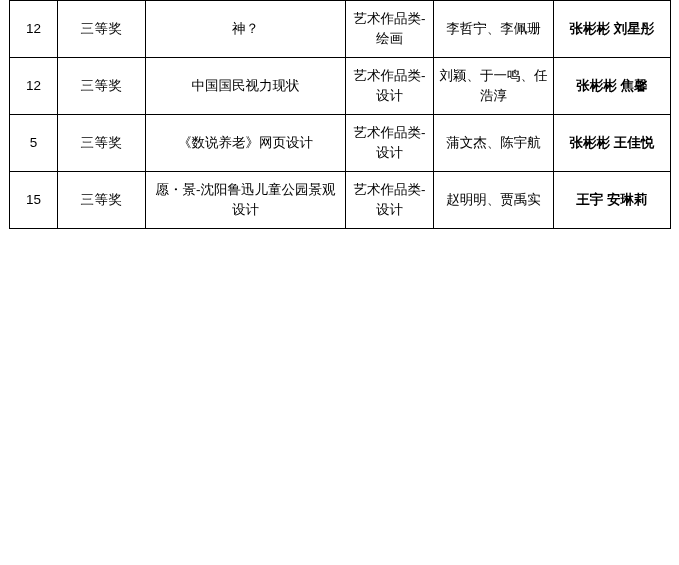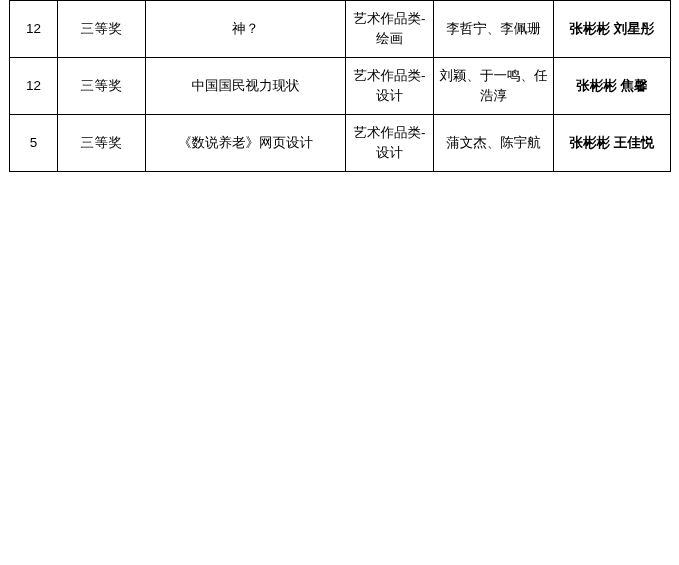--- a/index.html
+++ b/index.html
@@ -83,15 +83,23 @@
           <td class="cell-advisors">张彬彬  焦馨</td>
         </tr>
         <tr class="row-h2">
           <td class="cell-no">5</td>
           <td class="cell-award">三等奖</td>
           <td class="cell-title">《数说养老》网页设计</td>
           <td class="cell-cat">艺术作品类-设计</td>
           <td class="cell-authors">蒲文杰、陈宇航</td>
           <td class="cell-advisors">张彬彬  王佳悦</td>
         </tr>
+        <tr class="row-h2">
+          <td class="cell-no">15</td>
+          <td class="cell-award">三等奖</td>
+          <td class="cell-title">愿・景-沈阳鲁迅儿童公园景观设计</td>
+          <td class="cell-cat">艺术作品类-设计</td>
+          <td class="cell-authors">赵明明、贾禹实</td>
+          <td class="cell-advisors">王宇  安琳莉</td>
+        </tr>
       </tbody>
   </table>
 </div>
 
 </body></html>

